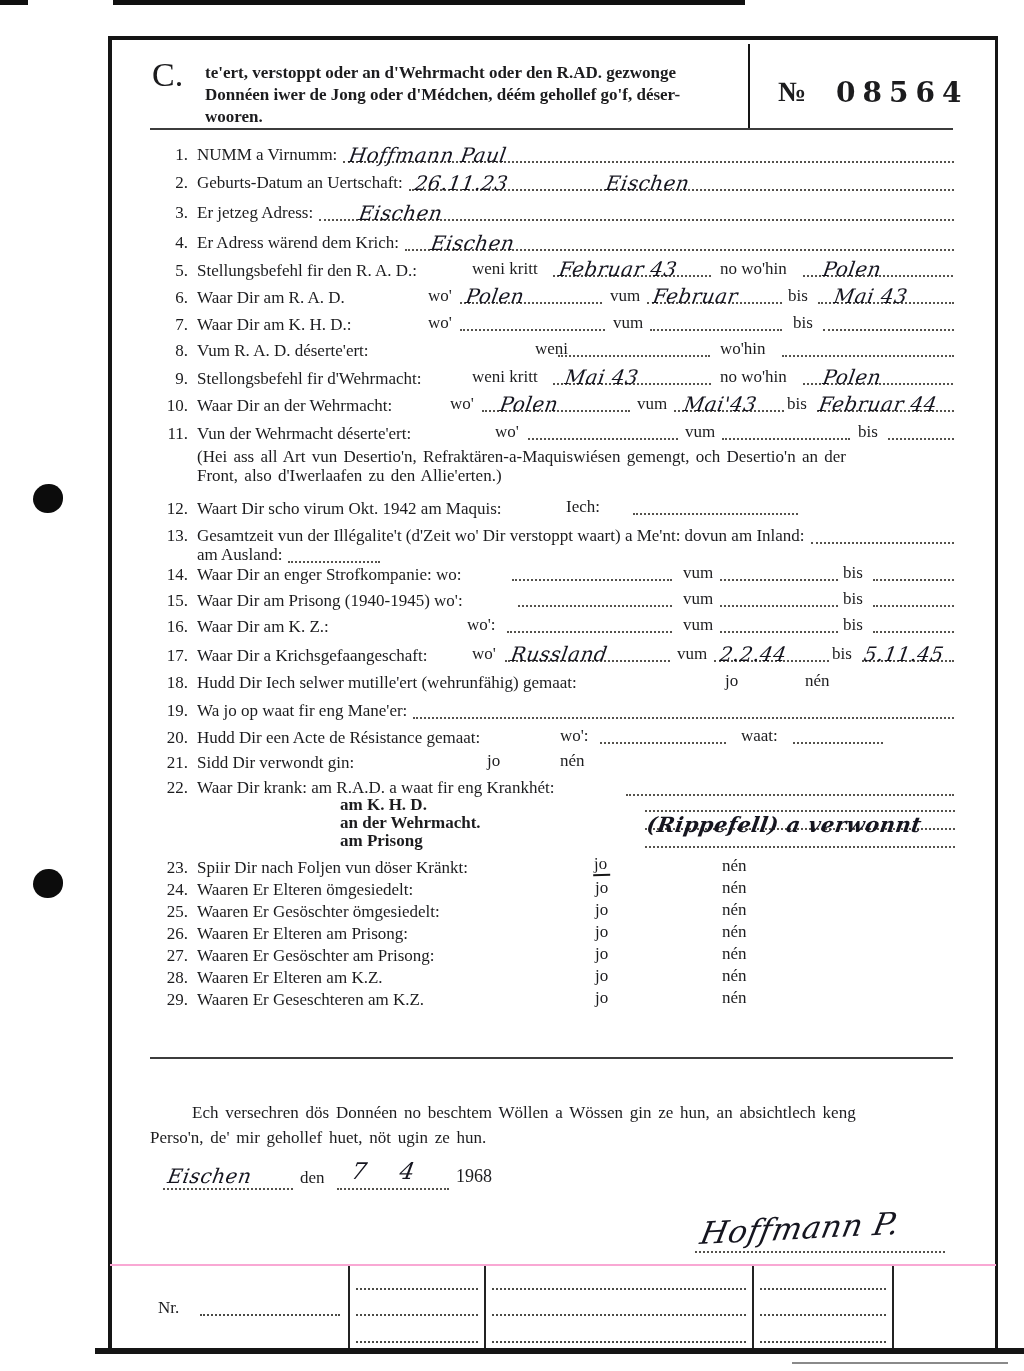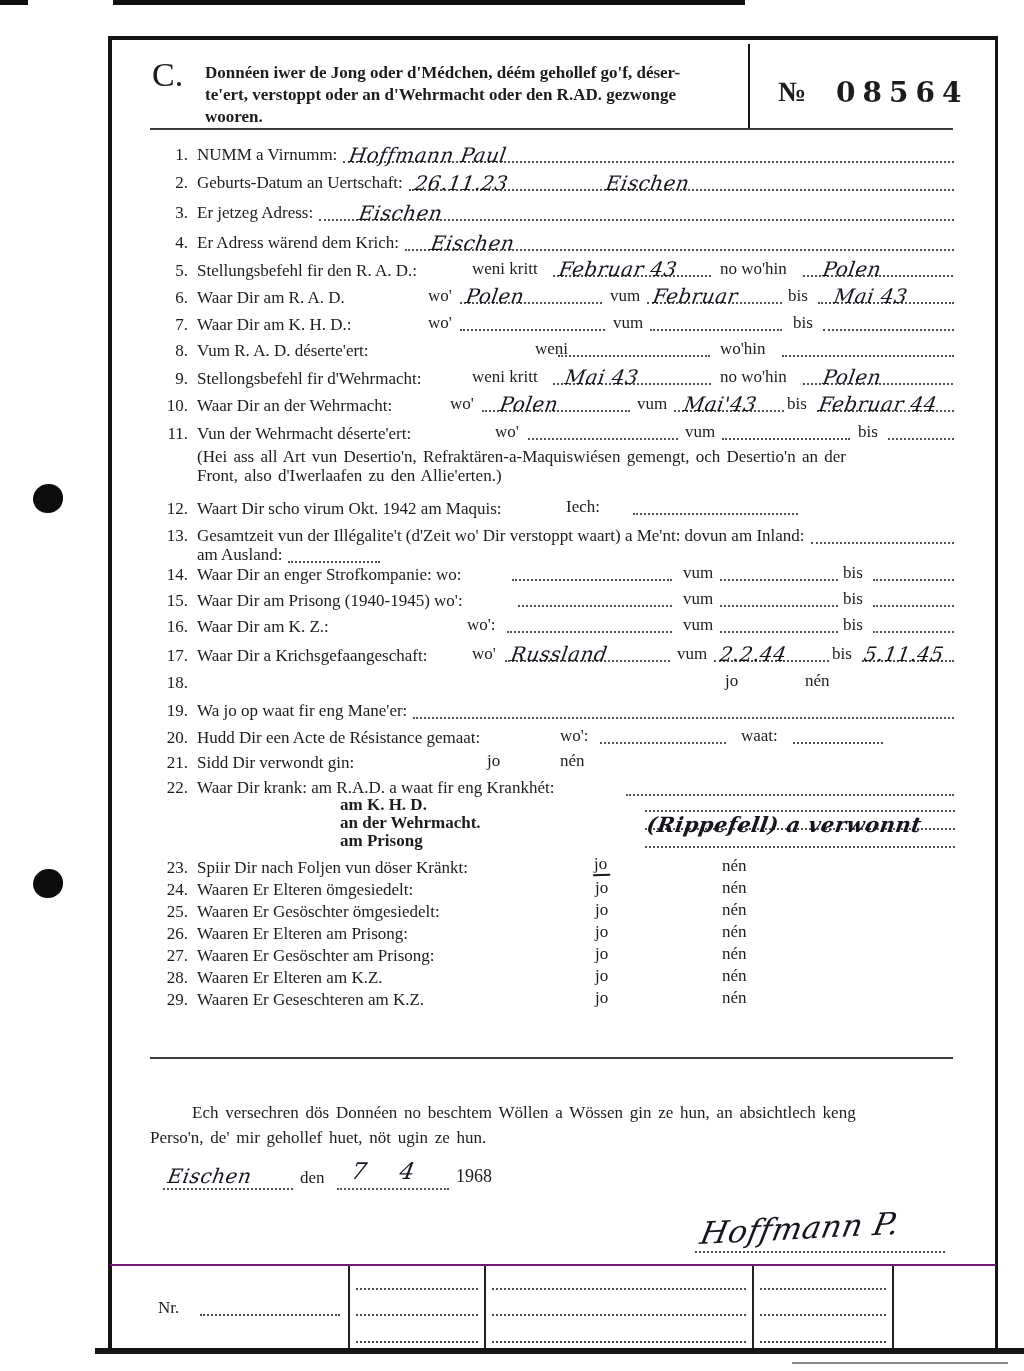--- a/index.html
+++ b/index.html
@@ -28,40 +28,40 @@
       font-size:20px;color:#15151f;white-space:nowrap;transform:skewX(-9deg);letter-spacing:.5px;}
   .note{margin-left:47px;line-height:19px;margin-top:3px;word-spacing:2px;}
   .sub{position:relative;height:18px;font-weight:bold;}
   .slbl{position:absolute;left:190px;bottom:1px;white-space:nowrap;}
   .jo-ul{border-bottom:2.5px solid #161616;padding:0 3px 0 1px;transform:rotate(-1deg);}
   .decl{position:absolute;left:150px;top:1100px;width:806px;font-size:17px;line-height:25px;word-spacing:2.5px;}
   .decl .ind{text-indent:42px;}
   .dl-abs{position:absolute;white-space:nowrap;}
   .hw2{position:absolute;font-family:"DejaVu Serif",serif;font-style:italic;color:#15151f;
        white-space:nowrap;transform:skewX(-10deg);letter-spacing:.5px;}
-  .table{position:absolute;left:110px;top:1264px;width:886px;height:84px;border-top:2px solid #701a75;}
+  .table{position:absolute;left:110px;top:1264px;width:886px;height:84px;border-top:2px solid #f9a8d4;}
   .tv{position:absolute;top:0;bottom:0;width:2px;background:#232323;}
   .tdot{position:absolute;border-bottom:2px dotted #4a4a46;height:0;}
 </style>
 </head>
 <body>
 
 <div class="topbar" style="left:0;width:28px"></div>
 <div class="topbar" style="left:113px;width:632px"></div>
 <div class="punch" style="left:33px;top:484px"></div>
 <div class="punch" style="left:33px;top:869px"></div>
 
 <div class="bl" style="left:108px;top:36px;width:4px;height:1313px"></div>
 <div class="bl" style="left:108px;top:36px;width:890px;height:4px"></div>
 <div class="bl" style="left:995px;top:38px;width:3px;height:1311px"></div>
 
 <div class="hdr-letter">C.</div>
 <div class="hdr-text">
+  <div>te'ert, verstoppt oder an d'Wehrmacht oder den R.AD. gezwonge</div>
   <div>Donnéen iwer de Jong oder d'Médchen, déém gehollef go'f, déser-</div>
-  <div>te'ert, verstoppt oder an d'Wehrmacht oder den R.AD. gezwonge</div>
   <div>wooren.</div>
 </div>
 <div class="bl" style="left:748px;top:44px;width:2px;height:84px"></div>
 <div class="no-sym">№</div>
 <div class="no-val">08564</div>
 <div class="rule" style="left:150px;top:128px;width:803px"></div>
 
 <div class="fields">
 
   <div class="row" style="height:22px">
@@ -253,20 +253,21 @@
         <span class="hw">2.2.44</span>
       </span>
     <span class="ab" style="left:682px">bis</span>
     <span class="abdots" style="left:712px;width:92px">
         <span class="hw" style="left:2px">5.11.45</span>
       </span>
   </div>
 
   <div class="row" style="height:27px">
     <span class="num">18.</span>
+    <span class="lbl">Hudd Dir Iech selwer mutille'ert (wehrunfähig) gemaat:</span>
     <span class="ab" style="left:575px">jo</span>
     <span class="ab" style="left:655px">nén</span>
   </div>
 
   <div class="row" style="height:28px">
     <span class="num">19.</span>
     <span class="lbl">Wa jo op waat fir eng Mane'er:</span>
     <span class="dots fill"></span>
   </div>
 

